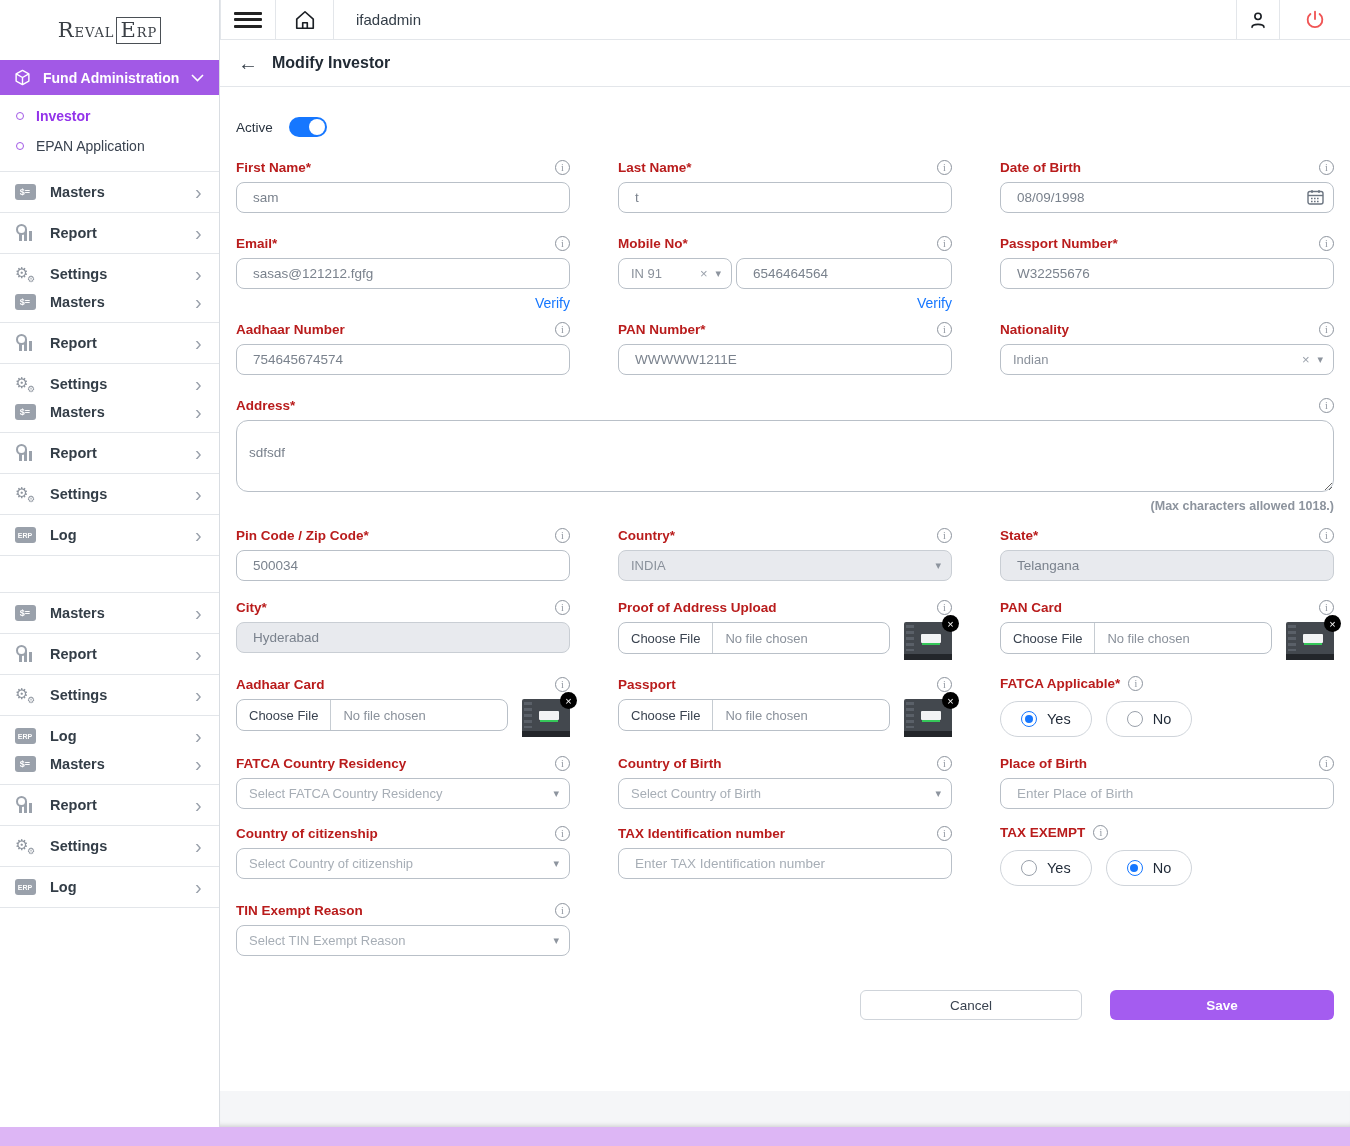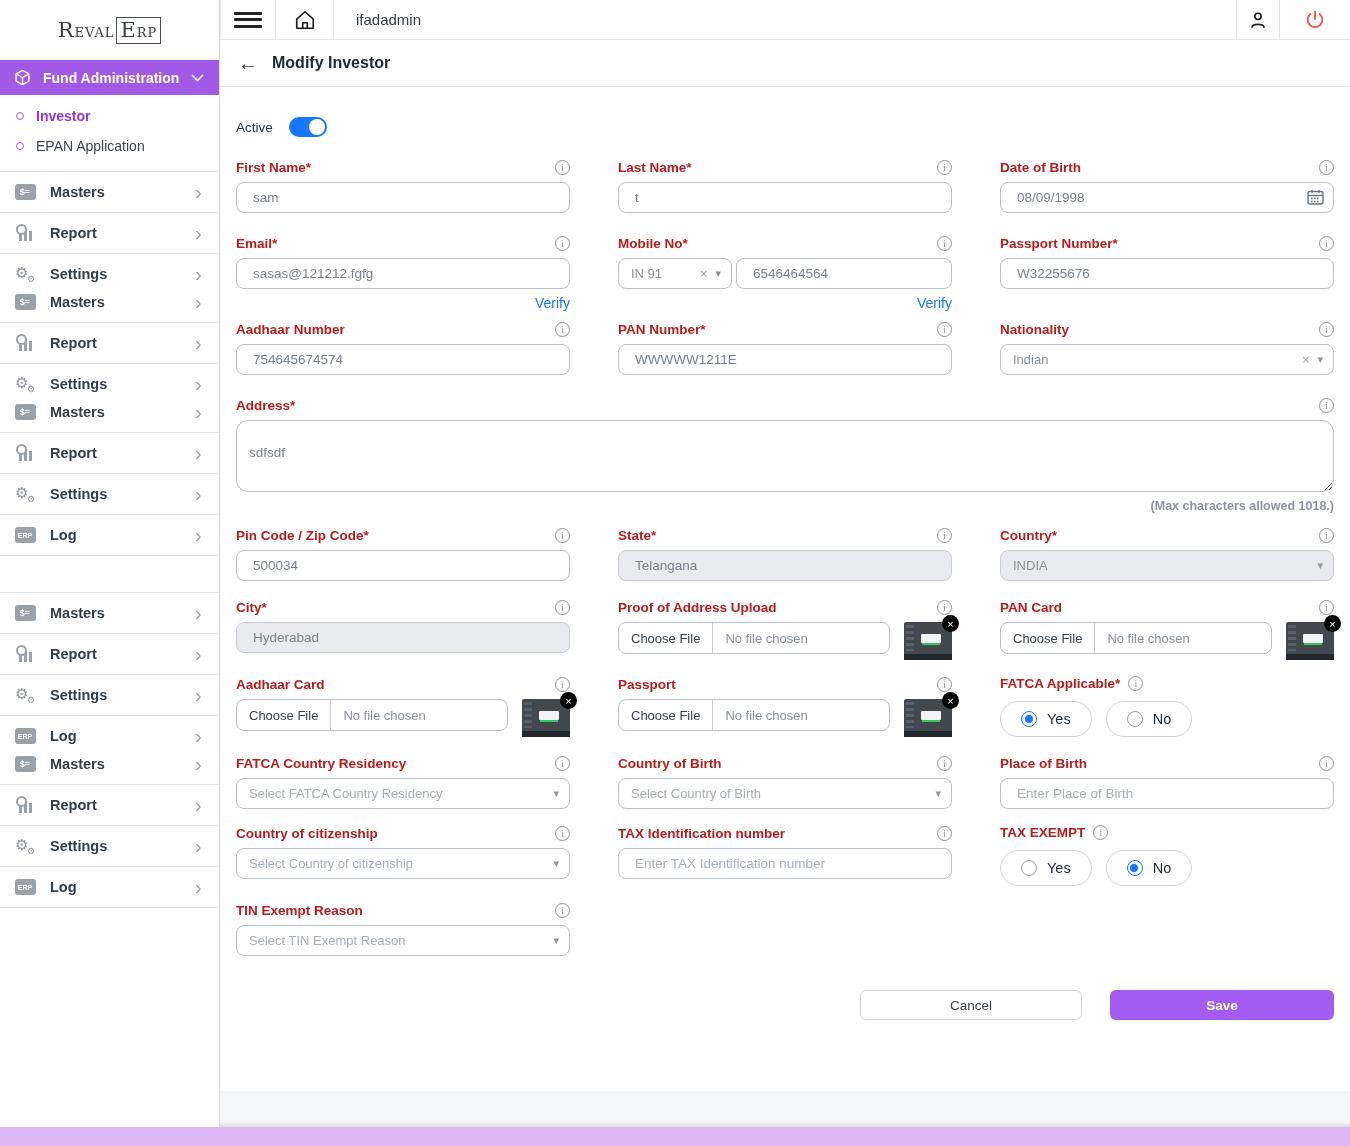--- a/index.html
+++ b/index.html
@@ -508,34 +508,34 @@
         <div class="grid3" style="margin-bottom:18px;">
           <div>
             <div class="field-label-row">
               <span class="field-label">Pin Code / Zip Code*</span>
               <span class="info-icon"></span>
             </div>
             <input class="text-input" value="500034" style="">
           </div>
           <div>
             <div class="field-label-row">
-              <span class="field-label">State*</span>
-              <span class="info-icon"></span>
-            </div>
-            <input class="text-input disabled" disabled="" value="Telangana" style="">
-          </div>
-          <div>
-            <div class="field-label-row">
               <span class="field-label">Country*</span>
               <span class="info-icon"></span>
             </div>
             <div class="select-box disabled">
               <span class="sel-text">INDIA</span>
               <span class="caret"></span>
             </div>
+          </div>
+          <div>
+            <div class="field-label-row">
+              <span class="field-label">State*</span>
+              <span class="info-icon"></span>
+            </div>
+            <input class="text-input disabled" disabled="" value="Telangana" style="">
           </div>
         </div>
 
         <div class="grid3" style="margin-bottom:16px;">
           <div>
             <div class="field-label-row">
               <span class="field-label">City*</span>
               <span class="info-icon"></span>
             </div>
             <input class="text-input disabled" disabled="" value="Hyderabad" style="">

